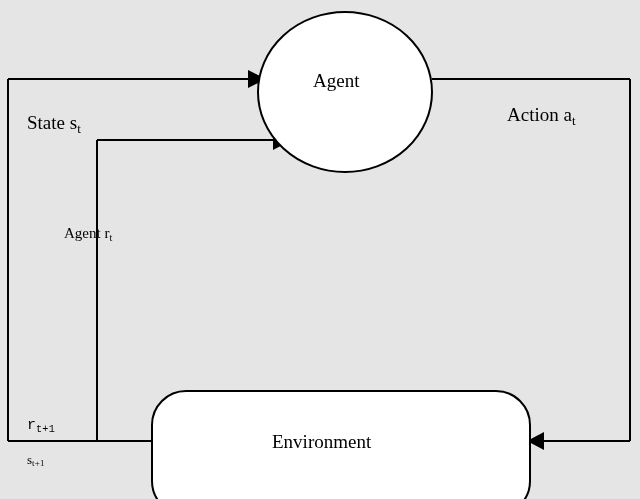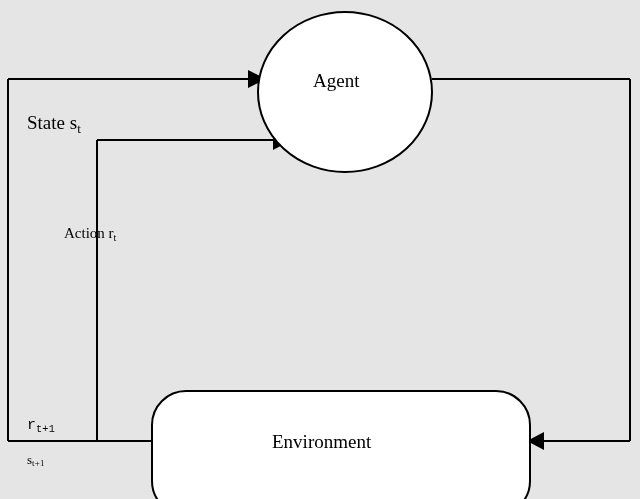--- a/index.html
+++ b/index.html
@@ -106,23 +106,26 @@
   </svg>
 
   <div class="label" id="label-agent">Agent</div>
 
   <div class="label" id="label-environment">Environment</div>
 
   <div class="label" id="label-state">
     <span>State s</span><span class="sub">t</span>
   </div>
 
+  <div class="label" id="label-action">
+    <span>Action a</span><span class="sub">t</span>
+  </div>
 
   <div class="label" id="label-reward">
-    <span>Action r</span><span class="sub">t</span>
+    <span>Agent r</span><span class="sub">t</span>
   </div>
 
   <div class="label" id="label-reward-next">
     <span>r</span><span class="sub">t+1</span>
   </div>
 
   <div class="label" id="label-state-next">
     <span>s</span><span class="sub">t+1</span>
   </div>
 

